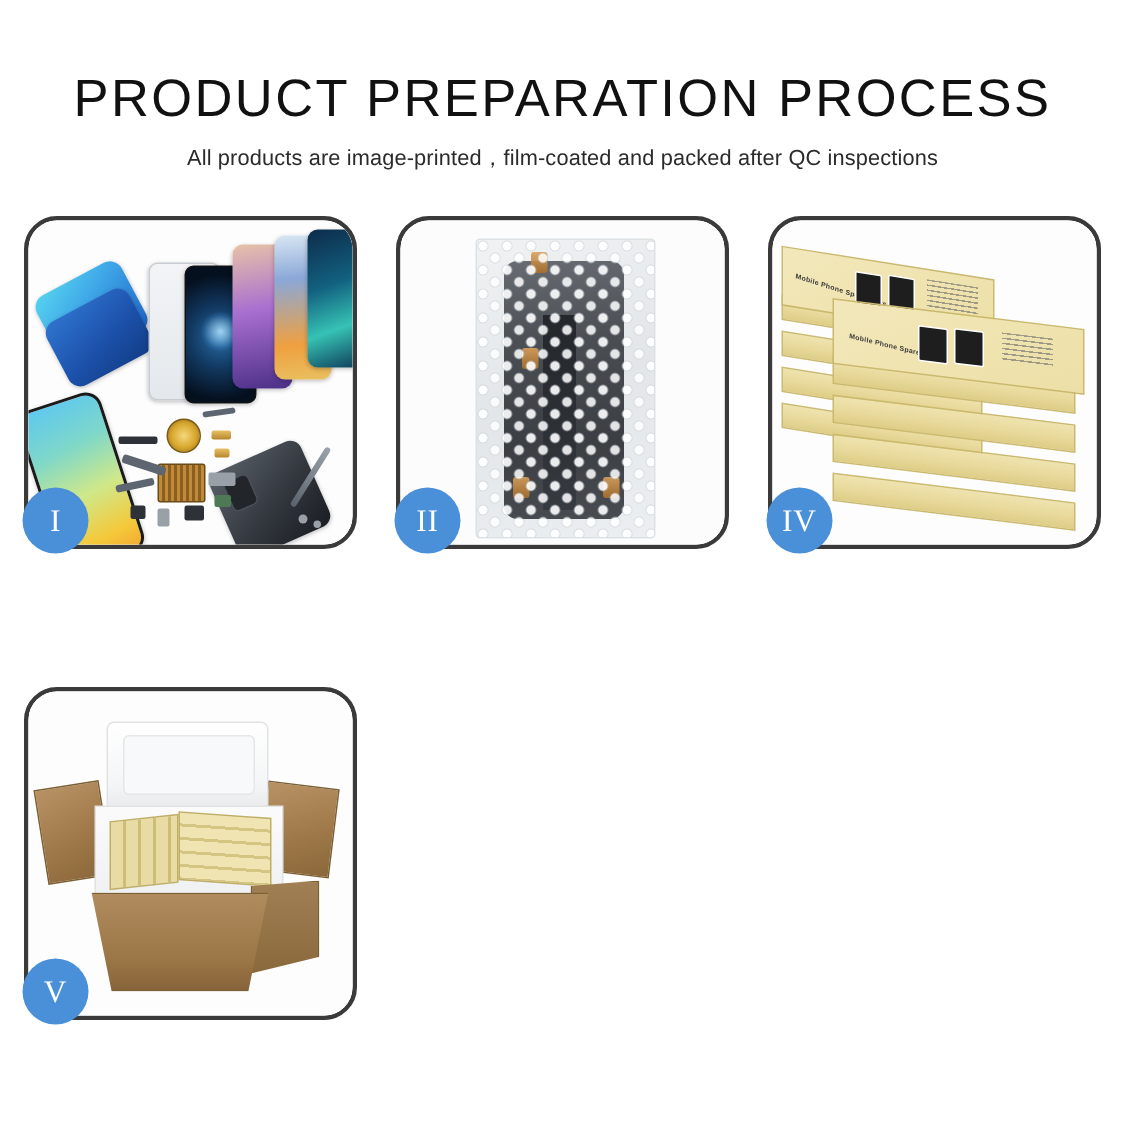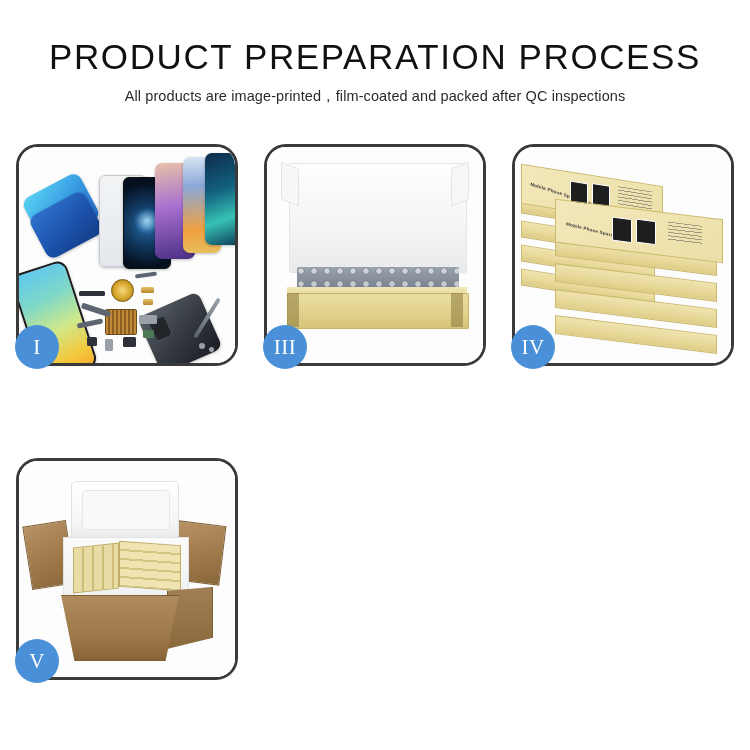--- a/index.html
+++ b/index.html
@@ -21,21 +21,21 @@
     padding-top: 38px;
     text-align: center;
   }
   .main-title {
     font-family: "Liberation Sans", sans-serif;
     font-size: 35px;
     font-weight: 400;
     letter-spacing: 1.6px;
     color: #111111;
     line-height: 1.1;
-    margin: 0;
+    margin: 9px;
     white-space: nowrap;
   }
   .sub-title {
     font-family: "Liberation Sans", sans-serif;
     font-size: 14.5px;
     font-weight: 400;
     color: #2b2b2b;
     margin: 10px 0 0 0;
     letter-spacing: 0.1px;
     white-space: nowrap;
@@ -413,36 +413,37 @@
         <div class="flex-cable" style="left:58px; top:174px; width:26px; height:5px; transform:rotate(-12deg);"></div>
         <div class="flex-cable" style="left:116px; top:126px; width:22px; height:4px; transform:rotate(-8deg);"></div>
         <div class="tool"></div>
         <div class="chip" style="left:180px; top:196px; width:6px; height:6px; border-radius:50%;"></div>
         <div class="chip" style="left:190px; top:200px; width:5px; height:5px; border-radius:50%;"></div>
       </div>
     </div>
     <div class="badge">I</div>
   </div>
 
-
   <div class="panel">
     <div class="panel-inner">
-      <div class="scene-openbox">
-        <div class="ob-lid"></div>
-        <div class="ob-lid-flap-l"></div>
-        <div class="ob-lid-flap-r"></div>
-        <div class="ob-wrap"></div>
-        <div class="ob-base-side"></div>
-        <div class="ob-base-front"></div>
-        <div class="ob-base-edge-l"></div>
-        <div class="ob-base-edge-r"></div>
+      <div class="scene-bubble">
+        <div class="bag">
+          <div class="screen-in-bag"></div>
+          <div class="flex-strip"></div>
+          <div class="tan-tab" style="left:36px; top:8px;"></div>
+          <div class="tan-tab" style="left:30px; top:72px;"></div>
+          <div class="tan-tab" style="left:24px; top:158px;"></div>
+          <div class="tan-tab" style="left:84px; top:158px;"></div>
+          <div class="bubbles"></div>
+        </div>
       </div>
     </div>
-    <div class="badge">III</div>
+    <div class="badge">II</div>
   </div>
+
 
   <div class="panel">
     <div class="panel-inner">
       <div class="scene-stack">
 
         <div class="sbox" style="left:6px; top:60px; width:132px; height:15px; transform:skewY(9deg);"></div>
         <div class="sbox" style="left:6px; top:84px; width:132px; height:15px; transform:skewY(9deg);"></div>
         <div class="sbox" style="left:6px; top:108px; width:132px; height:15px; transform:skewY(9deg);"></div>
         <div class="sbox" style="left:6px; top:132px; width:132px; height:15px; transform:skewY(9deg);"></div>
 

